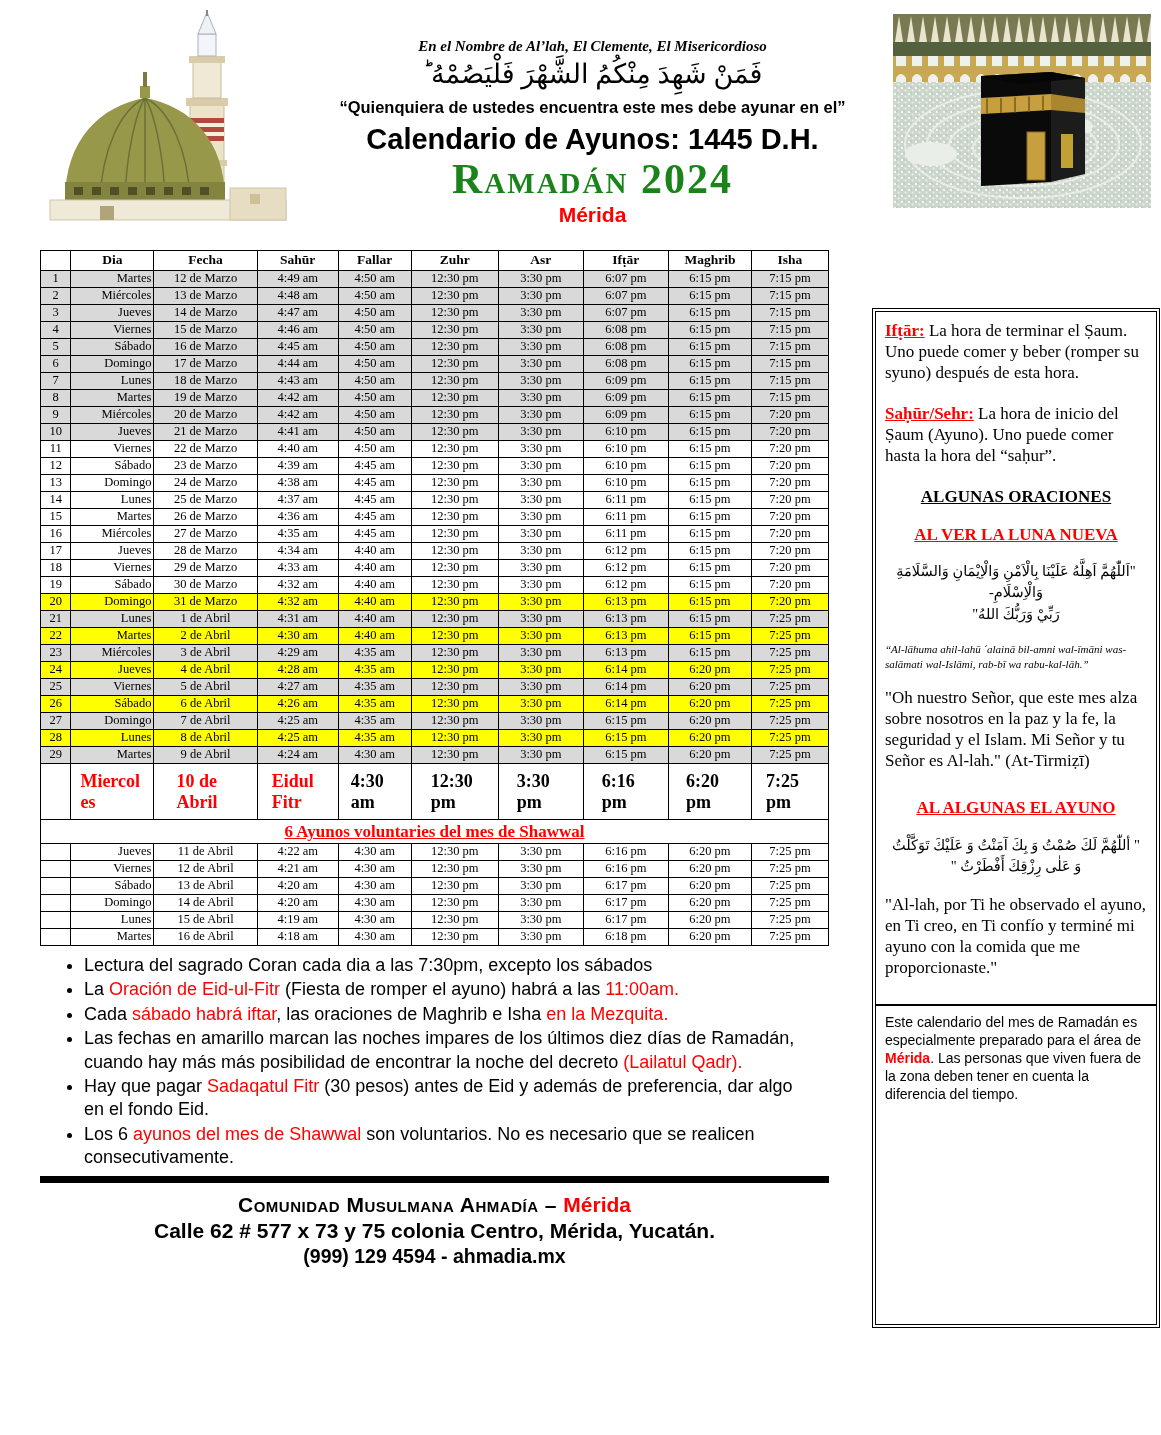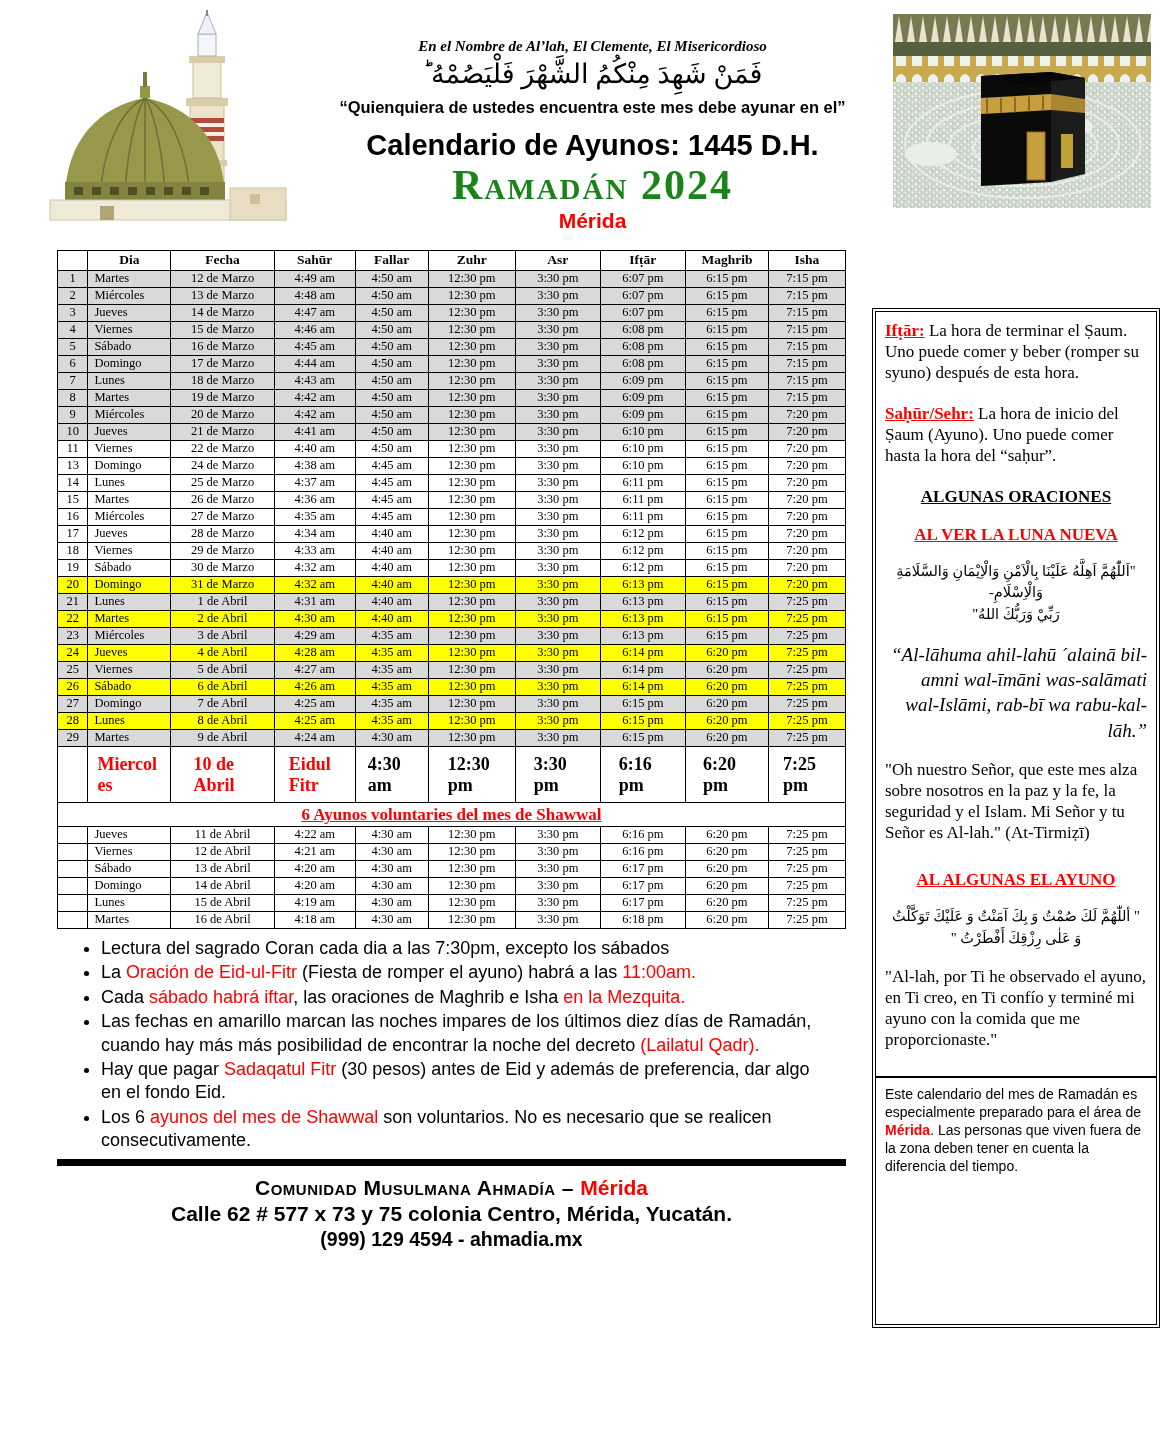--- a/index.html
+++ b/index.html
@@ -11,34 +11,34 @@
   .page{position:relative;width:1161px;height:1218px;background:#fff;}
 
   
   .header{display:flex;align-items:flex-start;height:248px;}
   .mosque-wrap{flex:0 0 260px;padding:10px 0 0 40px;}
   .kaaba-wrap{flex:0 0 268px;padding:14px 8px 0 0;}
   .header-center{flex:1 1 auto;text-align:center;padding-top:38px;}
   .bismillah{font-style:italic;font-weight:bold;font-size:15px;}
   .arabic-verse{font-size:27px;line-height:1.3;direction:rtl;margin-top:2px;}
   .hadith-quote{font-family:"Liberation Sans",sans-serif;font-weight:bold;font-size:16.5px;margin-top:6px;}
-  .doc-title{font-family:"Liberation Sans",sans-serif;font-weight:bold;font-size:29px;margin-top:12px;}
+  .doc-title{font-family:"Liberation Sans",sans-serif;font-weight:bold;font-size:29px;margin-top:6px;}
   .main-title{font-variant:small-caps;font-weight:bold;font-size:42px;line-height:1.0;color:var(--green);letter-spacing:2px;margin-top:2px;}
   .city-label{font-family:"Liberation Sans",sans-serif;font-weight:bold;font-size:21px;color:var(--red);margin-top:3px;}
 
   
-  .left-col{position:absolute;left:57px;top:250px;width:789px;}
+  .left-col{position:absolute;left:40px;top:250px;width:789px;}
   .sidebar{position:absolute;left:872px;top:308px;width:288px;height:1020px;border:4px double #000;padding:8px 9px;font-size:17px;line-height:1.24;overflow:hidden;}
 
   
   table{border-collapse:collapse;table-layout:fixed;width:789px;}
   th,td{border:1px solid #000;font-size:12.5px;line-height:1.05;text-align:center;padding:1px 2px;overflow:hidden;}
   th{font-weight:bold;font-size:13.5px;height:20px;background:#fff;}
   tbody tr{height:17px;}
-  td.al{text-align:left;padding-left:6px;}
+  td.al{text-align:right;padding-left:6px;}
   tr.bg-gray td{background:var(--gray);}
   tr.bg-yellow td{background:var(--yellow);}
   tr.bg-white td{background:#fff;}
   td.bg-gray-cell{background:var(--gray);}
   tr.eid-row{height:56px;text-decoration:underline;}
   tr.eid-row td{font-weight:bold;font-size:18px;line-height:1.15;vertical-align:middle;background:#fff;}
   td.eid-red{color:var(--red);}
   .wrapbox{display:inline-block;text-align:left;vertical-align:middle;}
   .wrapbox.ba{word-break:break-all;}
   td.shawwal-heading{height:24px;font-weight:bold;font-size:17px;color:var(--red);text-decoration:underline;background:#fff;}
@@ -56,21 +56,21 @@
   .footer-org .city{color:var(--red);}
   .footer-address{font-size:21px;margin-top:2px;}
   .footer-contact{font-size:19.5px;margin-top:2px;}
 
   
   .def-block{margin-bottom:20px;}
   .def-label{color:var(--red);font-weight:bold;text-decoration:underline;}
   .sb-heading{text-align:center;font-weight:bold;text-decoration:underline;margin:4px 0 16px;}
   .sb-heading.red{color:var(--red);}
   .sb-arabic{text-align:center;direction:rtl;font-size:14.5px;line-height:1.5;white-space:pre-line;margin-bottom:16px;}
-  .sb-translit{font-style:italic;font-size:19px;line-height:1.33;margin-bottom:16px;text-align:right;}
+  .sb-translit{font-style:italic;font-size:11px;line-height:1.33;margin-bottom:16px;}
   .sb-spanish{margin-bottom:26px;}
   .sb-divider{border-top:2px solid #000;margin:4px -9px 8px;}
   .sb-note{font-family:"Liberation Sans",sans-serif;font-size:14px;line-height:1.28;}
   .sb-note .city{color:var(--red);font-weight:bold;}
 </style>
 </head>
 <body>
 
 <div class="page">
 
@@ -332,20 +332,32 @@
             <td>22 de Marzo</td>
             <td>4:40 am</td>
             <td>4:50 am</td>
             <td>12:30 pm</td>
             <td>3:30 pm</td>
             <td>6:10 pm</td>
             <td>6:15 pm</td>
             <td>7:20 pm</td>
           </tr>
           <tr class="bg-white">
+            <td>12</td>
+            <td class="al">Sábado</td>
+            <td>23 de Marzo</td>
+            <td>4:39 am</td>
+            <td>4:45 am</td>
+            <td>12:30 pm</td>
+            <td>3:30 pm</td>
+            <td>6:10 pm</td>
+            <td>6:15 pm</td>
+            <td>7:20 pm</td>
+          </tr>
+          <tr class="bg-white">
             <td>13</td>
             <td class="al">Domingo</td>
             <td>24 de Marzo</td>
             <td>4:38 am</td>
             <td>4:45 am</td>
             <td>12:30 pm</td>
             <td>3:30 pm</td>
             <td>6:10 pm</td>
             <td>6:15 pm</td>
             <td>7:20 pm</td>

